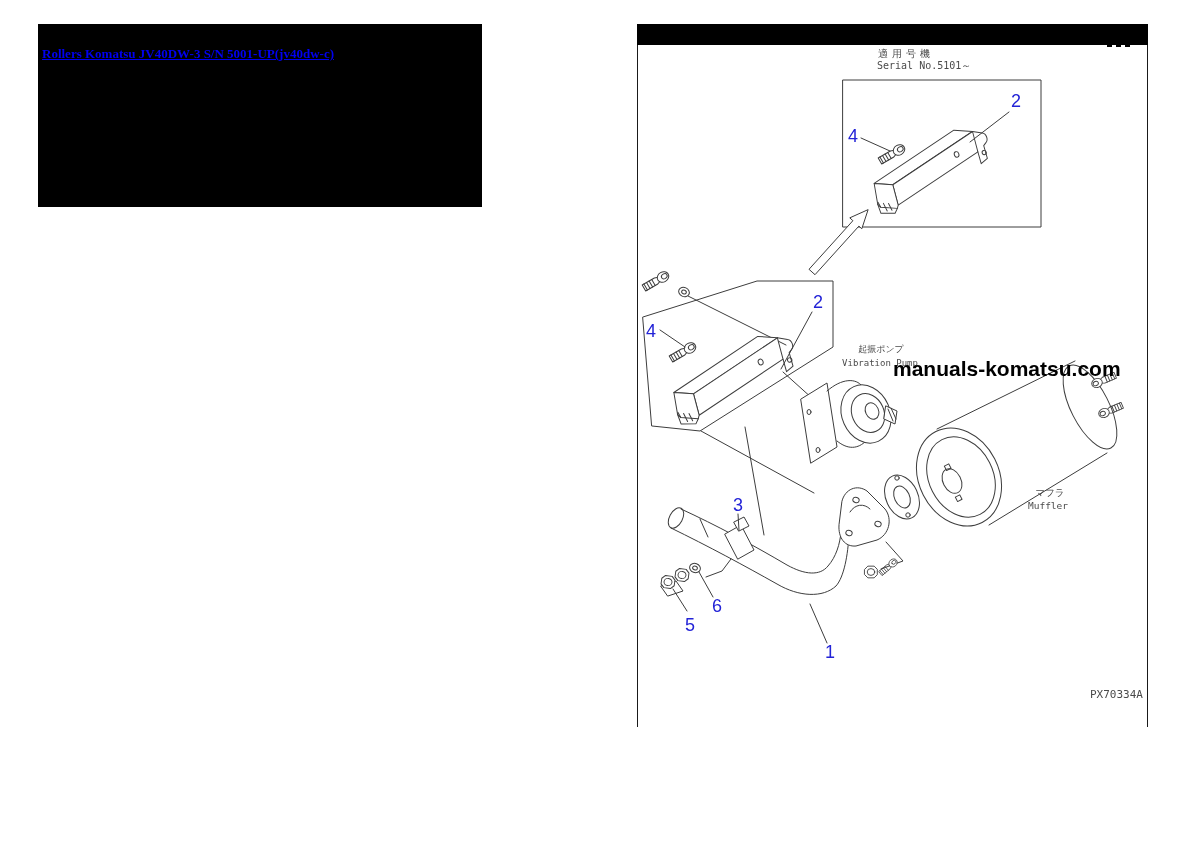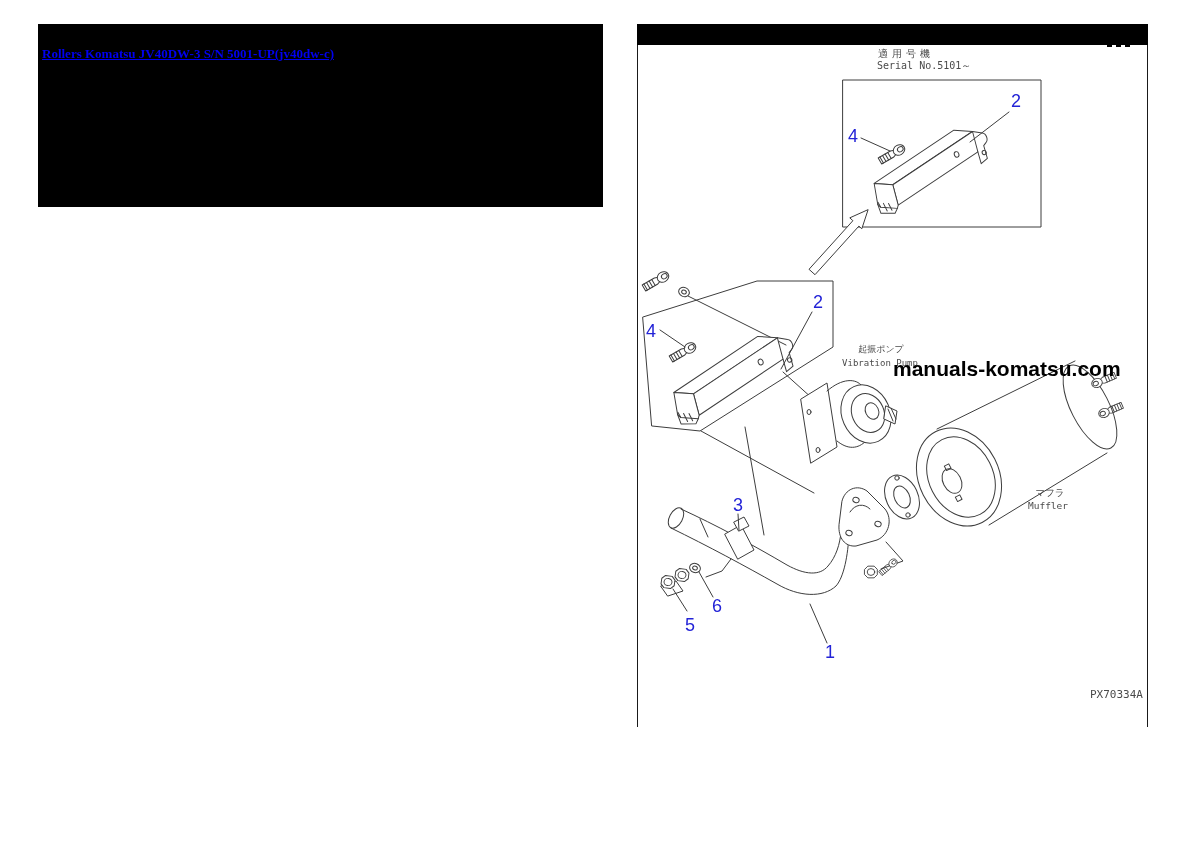--- a/index.html
+++ b/index.html
@@ -1,19 +1,19 @@
 <!DOCTYPE html>
 <html><head>
 <meta charset="utf-8">
 <style>
   html,body{margin:0;padding:0;background:#fff;}
   .sheet{position:relative;width:1190px;height:842px;background:#ffffff;overflow:hidden;
          font-family:"Liberation Sans",sans-serif;}
   
-  .linkbox{position:absolute;left:38px;top:24px;width:565px;height:183px;background:#000;}
+  .linkbox{position:absolute;left:38px;top:24px;width:444px;height:183px;background:#000;}
   .linkbox a{position:absolute;left:4px;top:22px;display:block;
     font-family:"Liberation Serif",serif;font-weight:bold;font-size:13px;
     color:#0000f0;text-decoration:underline;white-space:nowrap;}
   
   .dbar{position:absolute;left:637px;top:24px;width:511px;height:21px;background:#000;}
   .dborder-l{position:absolute;left:637px;top:45px;width:1px;height:682px;background:#1a1a1a;}
   .dborder-r{position:absolute;left:1147px;top:45px;width:1px;height:682px;background:#1a1a1a;}
   svg.diagram{position:absolute;left:638px;top:45px;}
   
   .ln{stroke:#3d3d3d;stroke-width:1;fill:none;stroke-linejoin:round;stroke-linecap:round;}

